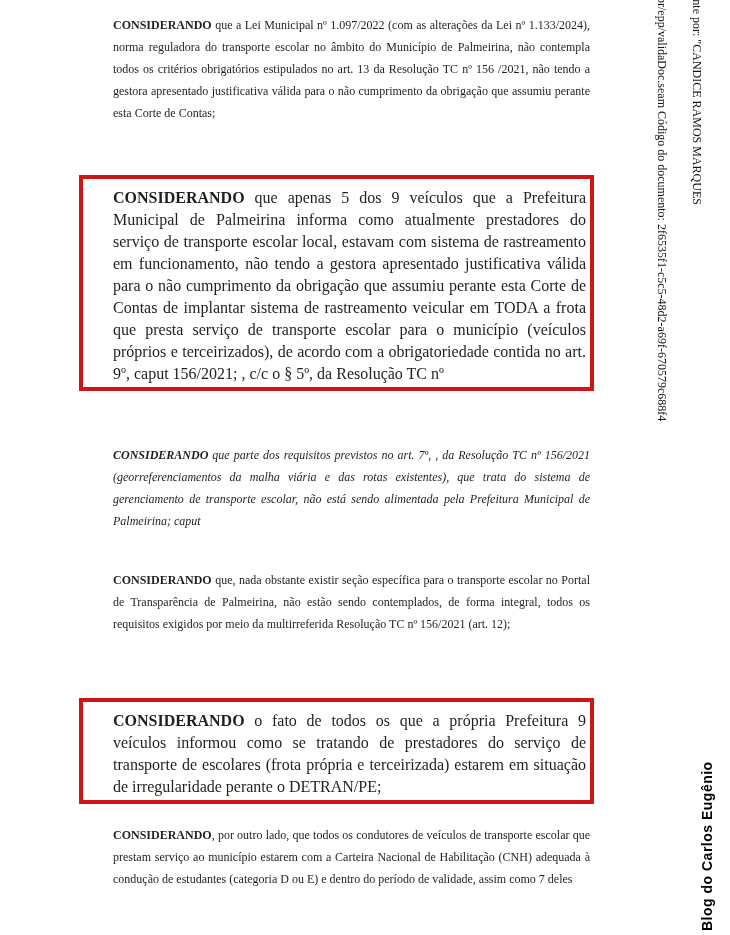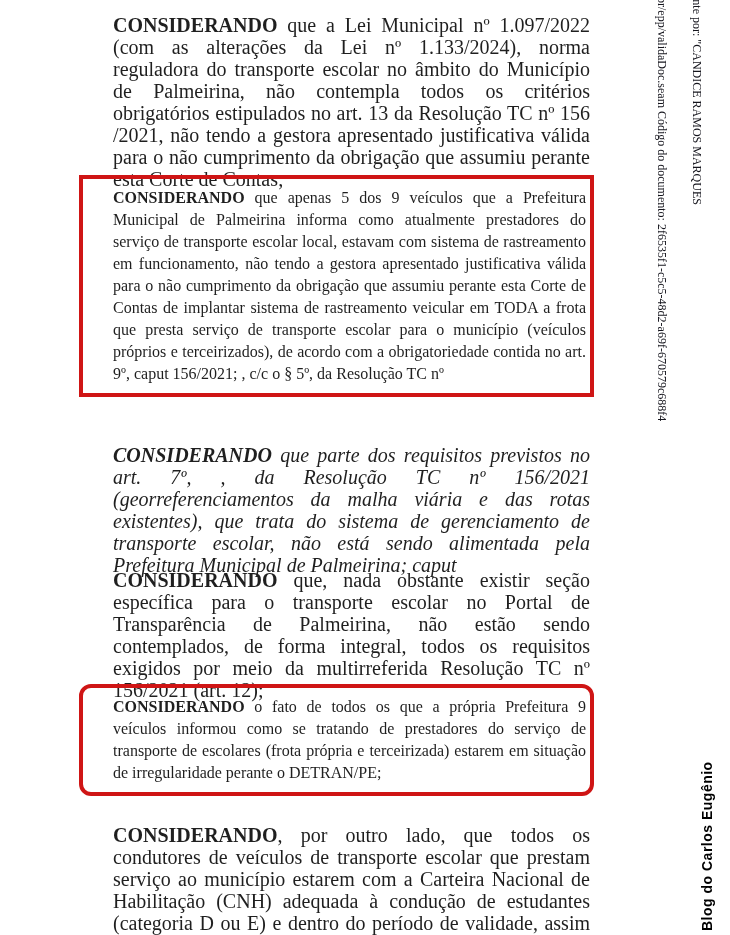--- a/index.html
+++ b/index.html
@@ -9,33 +9,33 @@
     height: 935px;
     background: #ffffff;
     overflow: hidden;
     font-family: "Liberation Serif", serif;
     color: #1f1f1f;
   }
   .para {
     position: absolute;
     left: 113px;
     width: 477px;
-    font-size: 20px;
+    font-size: 12px;
     line-height: 22px;
     text-align: justify;
     text-justify: inter-word;
   }
   .para .lead { font-weight: bold; }
   .redbox {
     position: absolute;
     left: 79px;
     width: 515px;
     box-sizing: border-box;
     border: 4px solid #cf1515;
-    padding: 8px 4px 8px 30px;
+    padding: 8px 4px 2px 30px;
     background: transparent;
   }
   .redbox .para-inner {
     font-size: 16px;
     line-height: 22px;
     text-align: justify;
     text-justify: inter-word;
   }
   .redbox .lead { font-weight: bold; }
   .sig-line {
@@ -59,21 +59,21 @@
     font-weight: bold;
     letter-spacing: 0.5px;
     color: #000000;
     transform: rotate(-90deg);
     transform-origin: top left;
   }
   #p1 { top: 14px; }
   #box1 { top: 175px; }
   #p3 { top: 444px; font-style: italic; }
   #p4 { top: 569px; }
-  #box2 { top: 684px; border-radius: 12px; }
+  #box2 { top: 698px; }
   #p6 { top: 824px; }
 </style>
 </head>
 <body>
 
 <div id="page">
 
   <div class="para" id="p1">
     <span class="lead">CONSIDERANDO</span><span> que a Lei Municipal nº 1.097/2022 (com as alterações da Lei nº 1.133/2024), norma reguladora do transporte escolar no âmbito do Município de Palmeirina, não contempla todos os critérios obrigatórios estipulados no art. 13 da Resolução TC nº 156 /2021, não tendo a gestora apresentado justificativa válida para o não cumprimento da obrigação que assumiu perante esta Corte de Contas;</span>
   </div>

